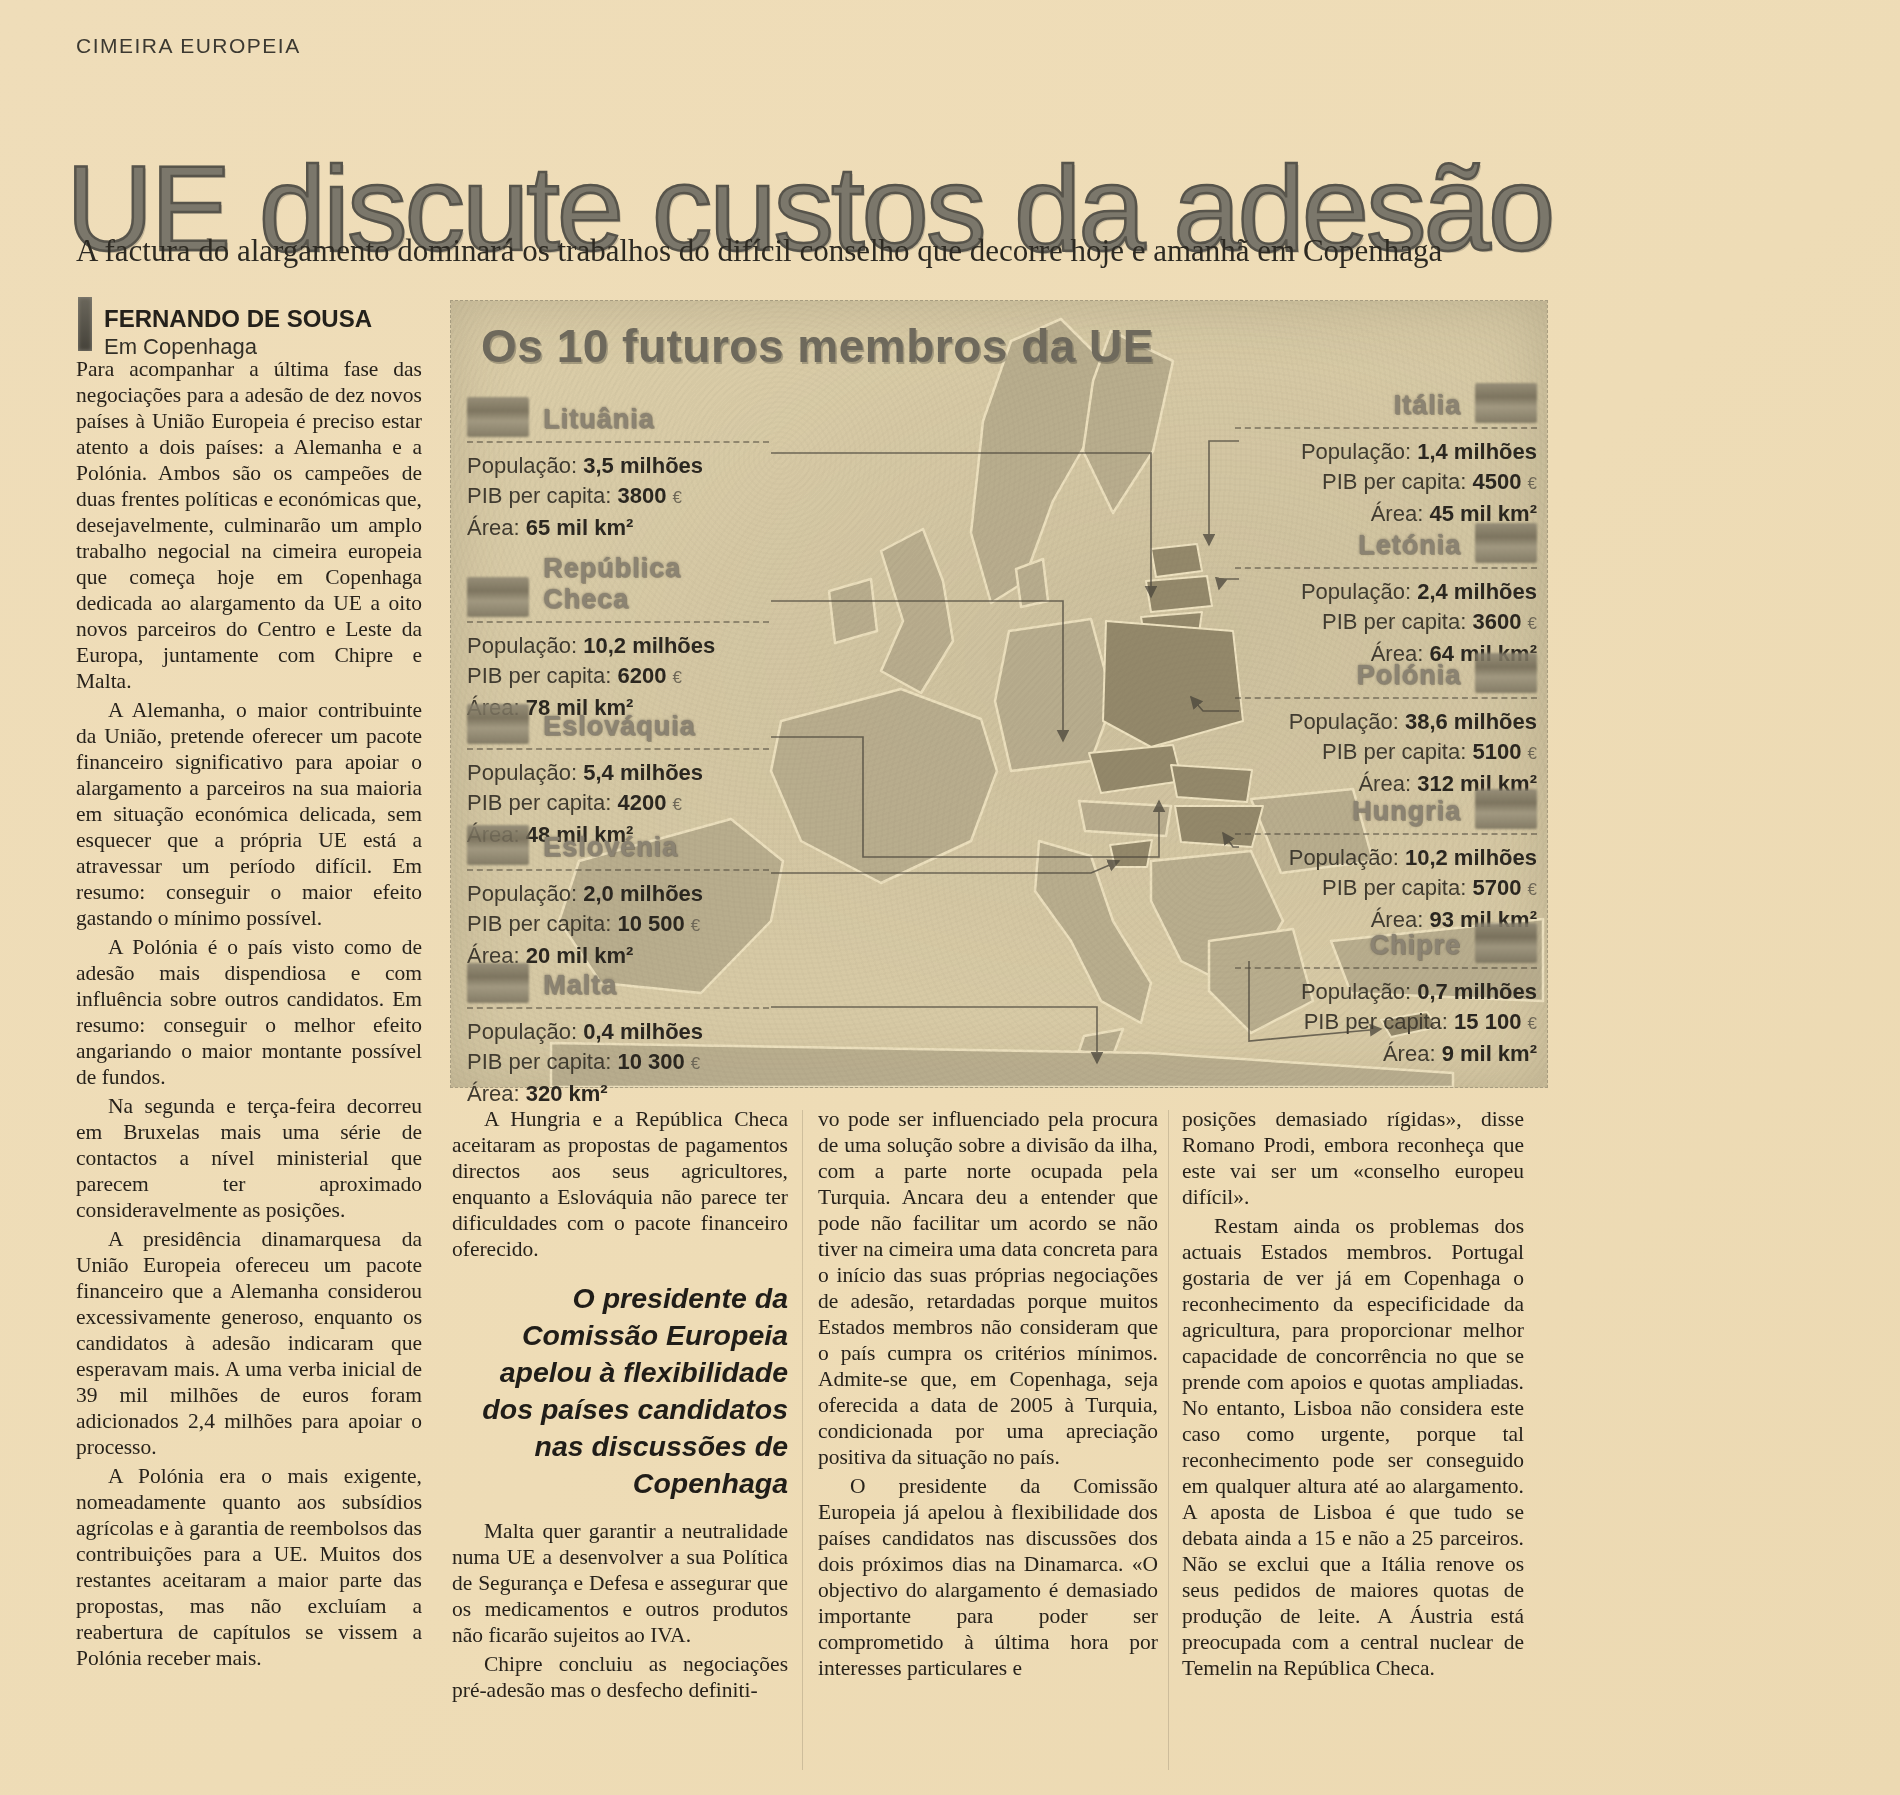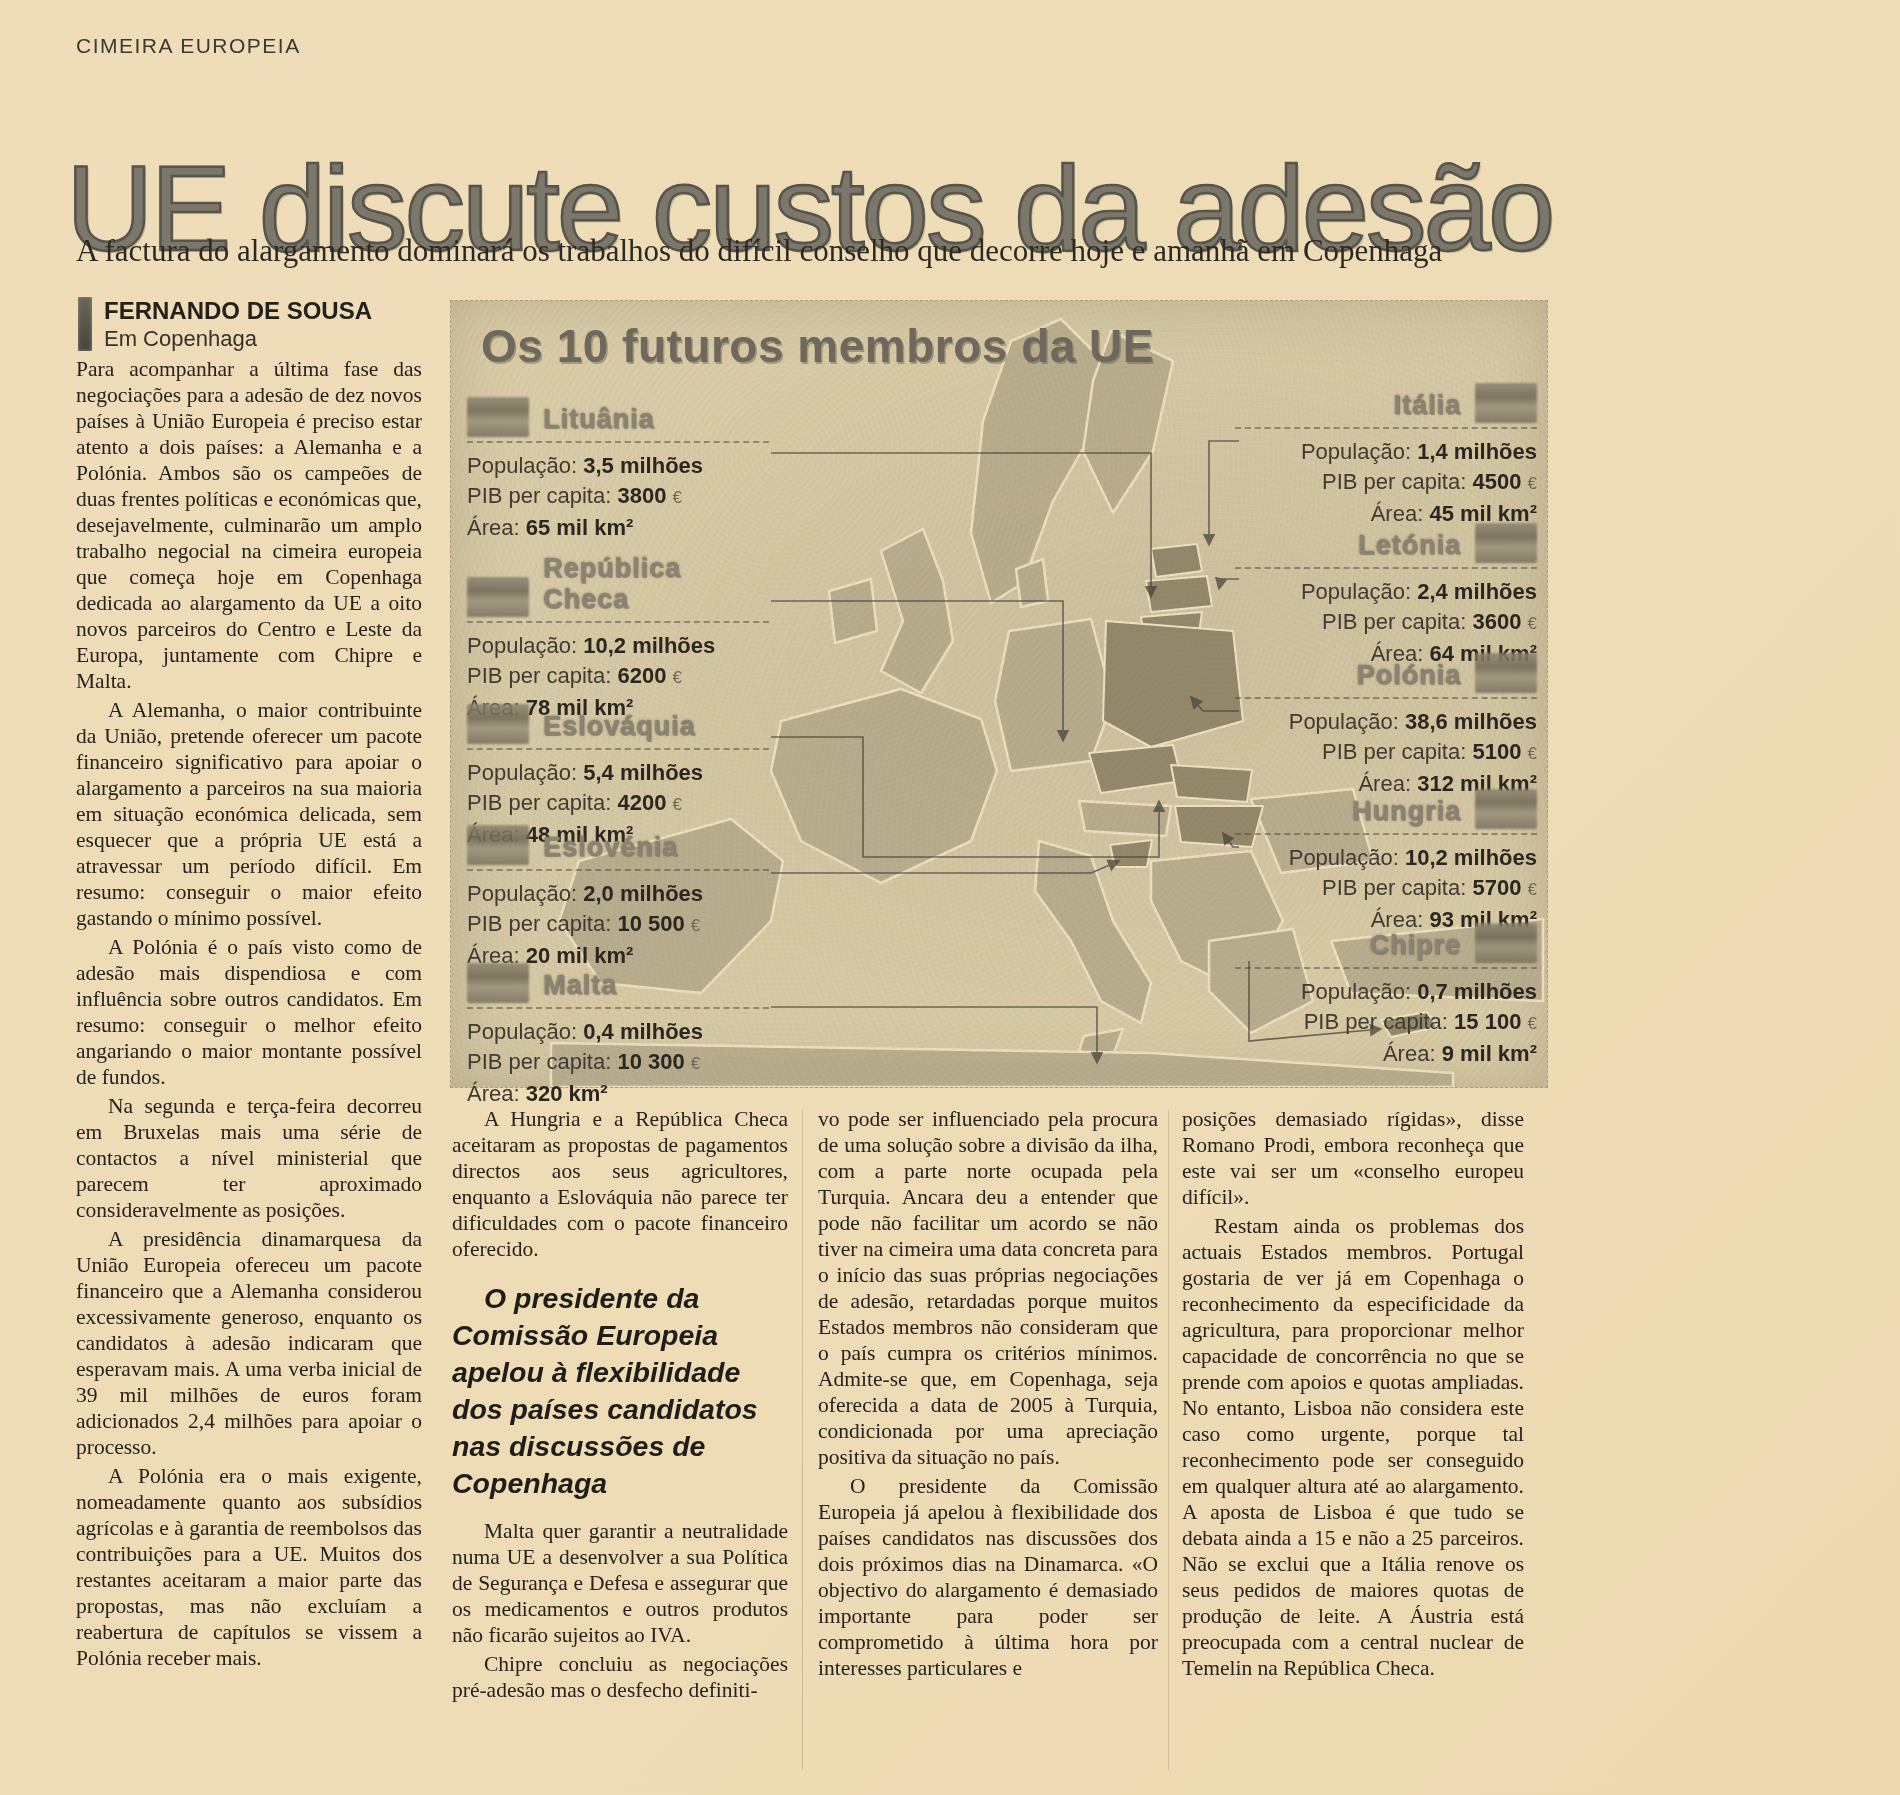--- a/index.html
+++ b/index.html
@@ -21,36 +21,36 @@
     color:#7b776b;-webkit-text-stroke:2.5px #57544b;
     text-shadow:2px 2px 0 rgba(70,67,58,.25), -1px -1px 0 rgba(70,67,58,.2);
     white-space:nowrap;
   }
   .subhead{
     position:absolute;left:76px;top:233px;width:1780px;
     font-family:Liberation Serif, serif;font-size:31px;color:#2c2922;
   }
   .byline{position:absolute;left:78px;top:297px;display:flex;gap:12px;}
   .byline .bar{width:14px;height:54px;background:linear-gradient(180deg,#6b675c,#45423a);box-shadow:inset 0 0 4px #8c887b;}
-  .byline .who{font-family:"Liberation Sans", sans-serif;}
+  .byline .who{font-family:"Liberation Sans", sans-serif;margin-top:8px;}
   .byline .author{font-weight:bold;font-size:24px;color:#24211b;line-height:1.15;}
   .byline .loc{font-size:22px;color:#333028;line-height:1.25;}
 
   .col{position:absolute;text-align:justify;font-size:21.5px;line-height:26px;color:#27221b;}
   .col p{margin:0 0 3px 0;text-indent:32px;}
   .col p.noindent{text-indent:0;}
   #left-col{left:76px;top:356px;width:346px;}
   #col2{left:452px;top:1106px;width:336px;}
   #col3{left:818px;top:1106px;width:340px;}
   #col4{left:1182px;top:1106px;width:342px;}
   .colrule{position:absolute;top:1110px;height:660px;width:1px;background:rgba(110,100,80,.25);}
 
   .pullquote{
     font-family:"Liberation Sans", sans-serif;font-weight:bold;font-style:italic;
-    font-size:28.5px;line-height:37px;color:#201d18;text-align:left;text-indent:0;
+    font-size:28.5px;line-height:37px;color:#201d18;text-align:right;text-indent:0;
     margin:18px 0 16px 0 !important;
   }
 
   
   .map-panel{
     position:absolute;left:450px;top:300px;width:1096px;height:786px;
     background:
       radial-gradient(ellipse at 62% 45%, rgba(120,112,92,.10), rgba(120,112,92,0) 60%),
       linear-gradient(160deg,#dbcda8 0%,#d5c8a4 50%,#d9cba6 100%);
     border:1px dashed rgba(95,88,72,.4);

